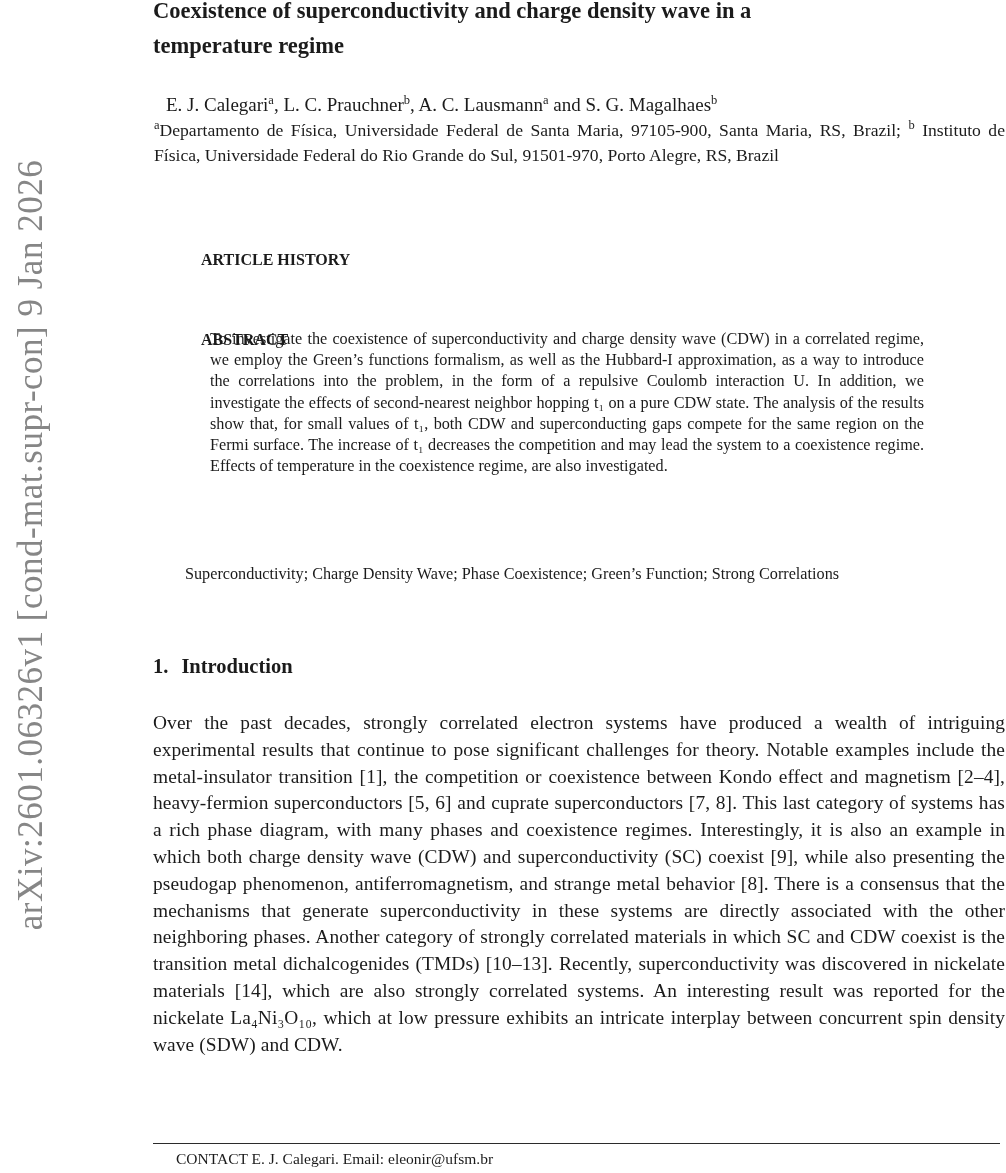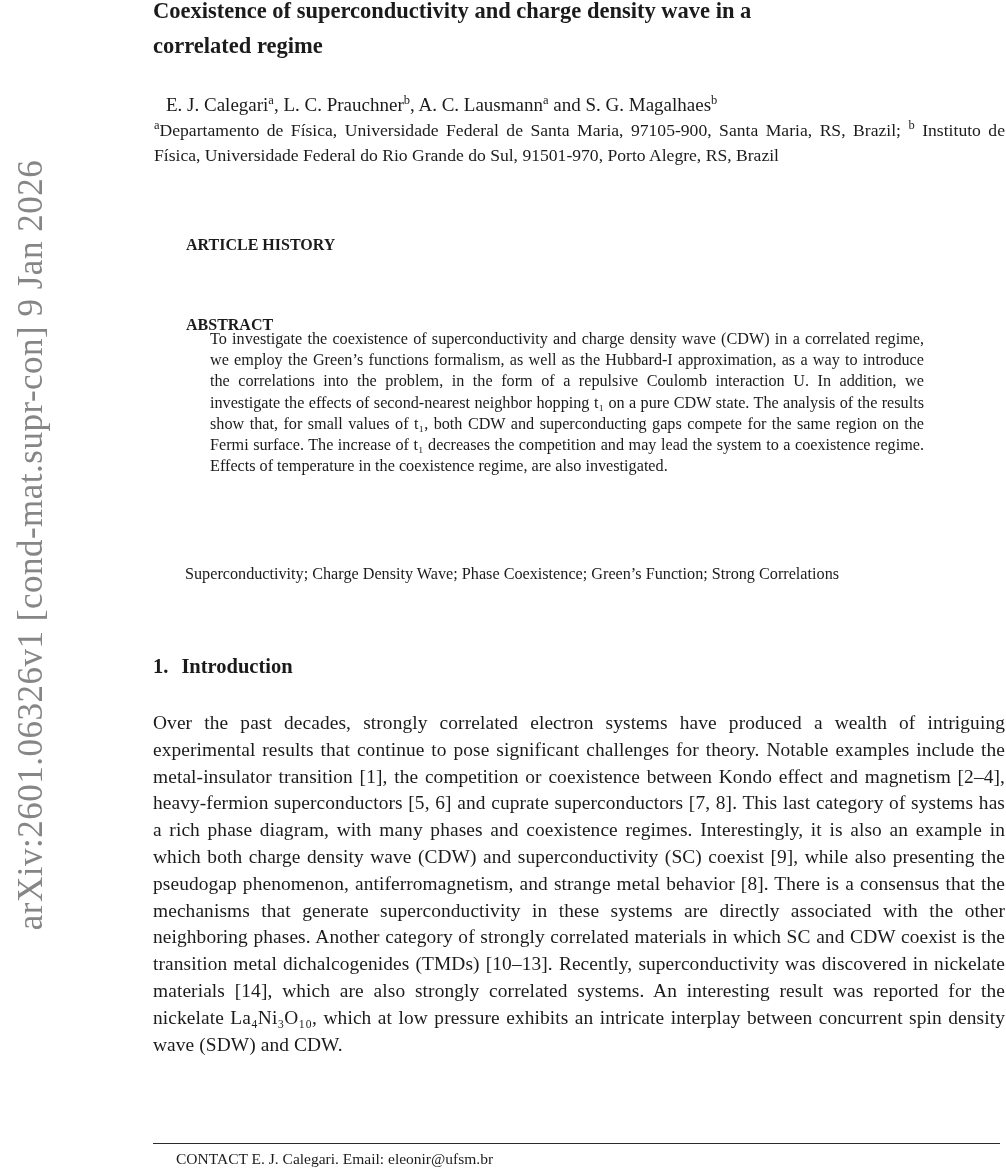--- a/index.html
+++ b/index.html
@@ -36,21 +36,21 @@
     font-size:12.5px; line-height:0; vertical-align:super;
   }
 
   .affiliation {
     position:absolute; left:154px; top:118px; width:851px;
     font-size:17.6px; line-height:24.6px; text-align:justify; margin:0;
   }
 
   .meta-h {
     position:absolute; left:185px; width:714px;
-    font-size:16px; font-weight:bold; line-height:20px; margin:1px;
+    font-size:16px; font-weight:bold; line-height:20px; margin:16px;
   }
   .meta-p {
     position:absolute; left:185px; width:714px;
     font-size:16.2px; line-height:21.2px; margin:0;
   }
   .justify { text-align:justify;margin-left:25px; }
 
   .section-h {
     position:absolute; left:153px; top:655px;
     font-size:20.5px; font-weight:bold; margin:0;
@@ -74,21 +74,21 @@
 </style>
 </head>
 <body>
 
 <div class="page">
 
   <div class="watermark">arXiv:2601.06326v1  [cond-mat.supr-con]  9 Jan 2026</div>
 
   <h1 class="title">
       <span class="tline">Coexistence of superconductivity and charge density wave in a</span>
-      <span class="tline">correlated regime</span>
+      <span class="tline">temperature regime</span>
     </h1>
 
   <p class="authors"><span>E. J. Calegari</span><sup>a</sup><span>, L. C. Prauchner</span><sup>b</sup><span>, A. C. Lausmann</span><sup>a</sup><span> and S. G. Magalhaes</span><sup>b</sup></p>
 
   <p class="affiliation"><sup>a</sup><span>Departamento de Física, Universidade Federal de Santa Maria, 97105-900, Santa Maria, RS, Brazil; </span><sup>b</sup><span> Instituto de Física, Universidade Federal do Rio Grande do Sul, 91501-970, Porto Alegre, RS, Brazil</span></p>
 
   <h2 class="meta-h" style="top:234px">ARTICLE HISTORY</h2>
 
   <h2 class="meta-h" style="top:314px">ABSTRACT</h2>
   <p class="meta-p justify" style="top:329px">To investigate the coexistence of superconductivity and charge density wave (CDW) in a correlated regime, we employ the Green’s functions formalism, as well as the Hubbard-I approximation, as a way to introduce the correlations into the problem, in the form of a repulsive Coulomb interaction U. In addition, we investigate the effects of second-nearest neighbor hopping t₁ on a pure CDW state. The analysis of the results show that, for small values of t₁, both CDW and superconducting gaps compete for the same region on the Fermi surface. The increase of t₁ decreases the competition and may lead the system to a coexistence regime. Effects of temperature in the coexistence regime, are also investigated.</p>

